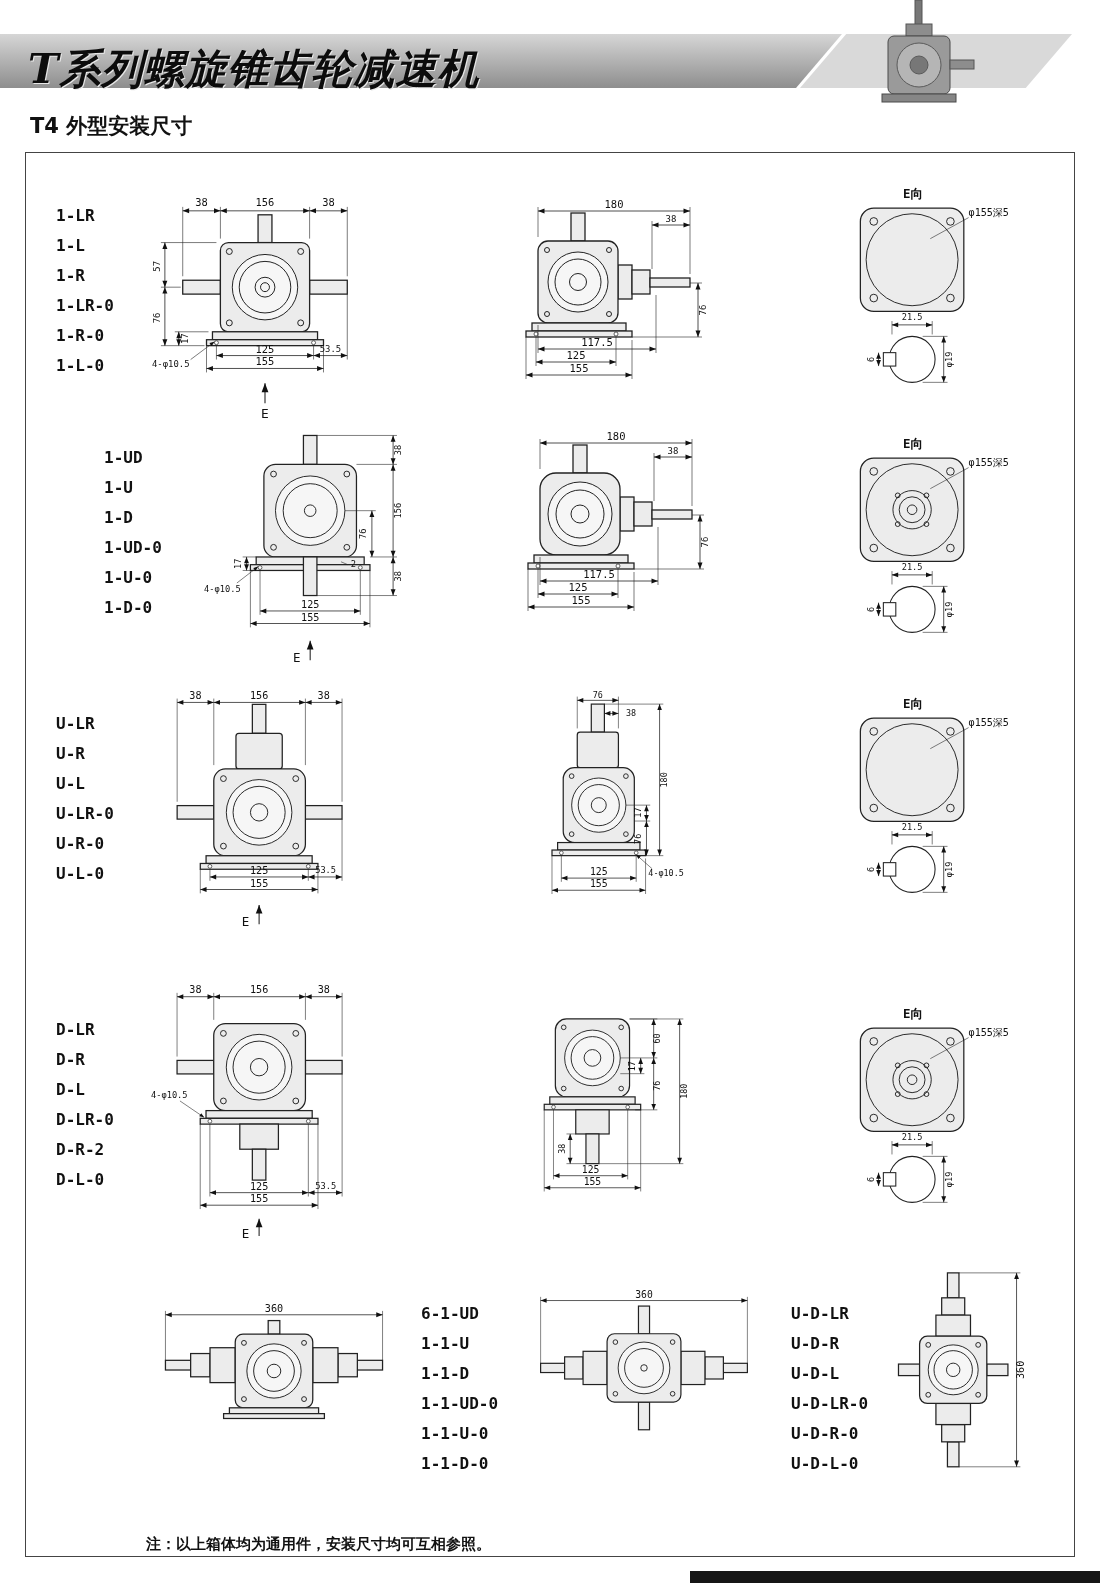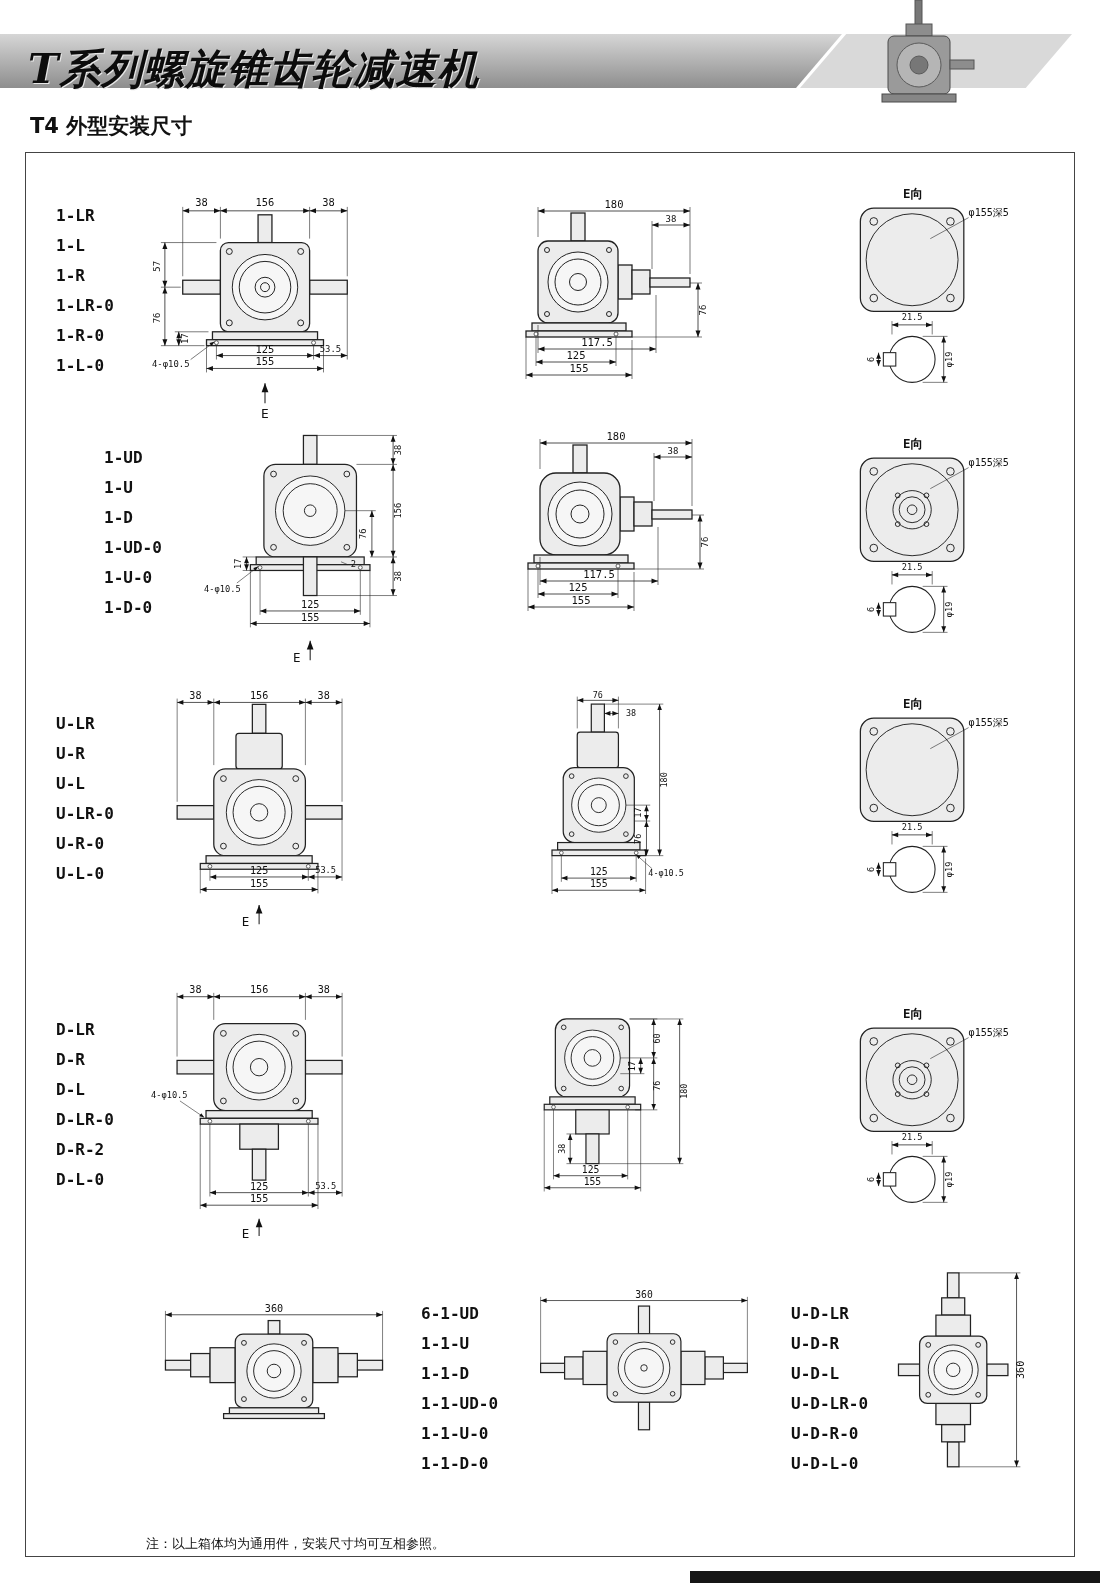--- a/index.html
+++ b/index.html
@@ -11,21 +11,21 @@
   .hdr-band { position:absolute; left:0; top:34px; width:842px; height:54px;
     background:linear-gradient(#d6d6d6,#8e8e8e);
     clip-path:polygon(0 0,100% 0,calc(100% - 46px) 100%,0 100%); }
   .hdr-title { position:absolute; left:28px; top:42px; font-size:41px; font-weight:bold; font-style:italic;
     font-family:"DejaVu Serif", serif; color:#0c0c0c; letter-spacing:1px; text-shadow:1px 1px 0 #e8e8e8; }
   .section-title { position:absolute; left:30px; top:112px; font-size:21px; font-weight:bold; }
 
   .main-box { position:absolute; left:25px; top:152px; width:1050px; height:1405px; border:1px solid #444; background:#fff; }
   .labels { position:absolute; font-family:"DejaVu Sans Mono", monospace; font-size:16px; line-height:30px; white-space:nowrap;font-weight:bold; }
   .drawing { position:absolute; }
-  .note { position:absolute; left:120px; top:1382px; font-size:13px; font-weight:normal; }
+  .note { position:absolute; left:120px; top:1382px; font-size:15px; font-weight:bold; }
   .footer-bar { position:absolute; right:0; bottom:0; width:410px; height:12px; background:#161616; }
 
   svg { overflow:visible; }
   svg text { font-family:"DejaVu Sans Mono", monospace; fill:#111; }
   .dt  { font-size:10.5px; }
   .dt2 { font-size:9px; }
   .tt  { font-size:13px; font-weight:bold; }
   .evt { font-size:13px; }
   .body-fill { fill:#ececec; stroke:#222; stroke-width:1.3; }
   .wf { fill:#ffffff; stroke:#222; stroke-width:1.1; }

